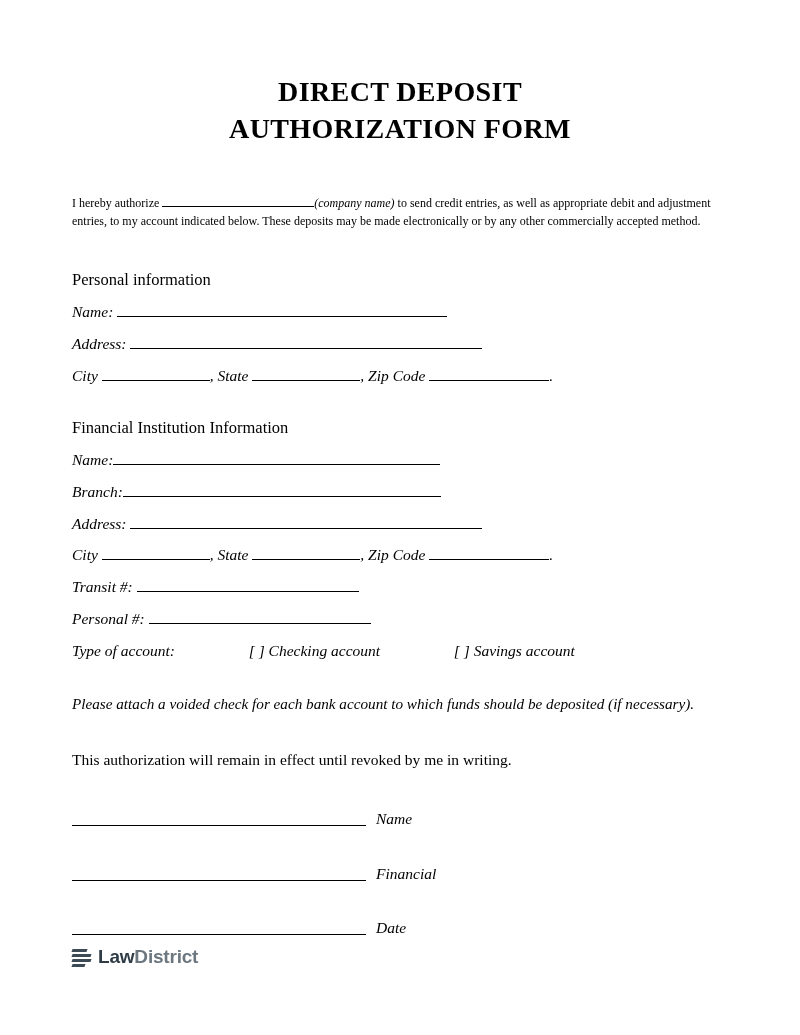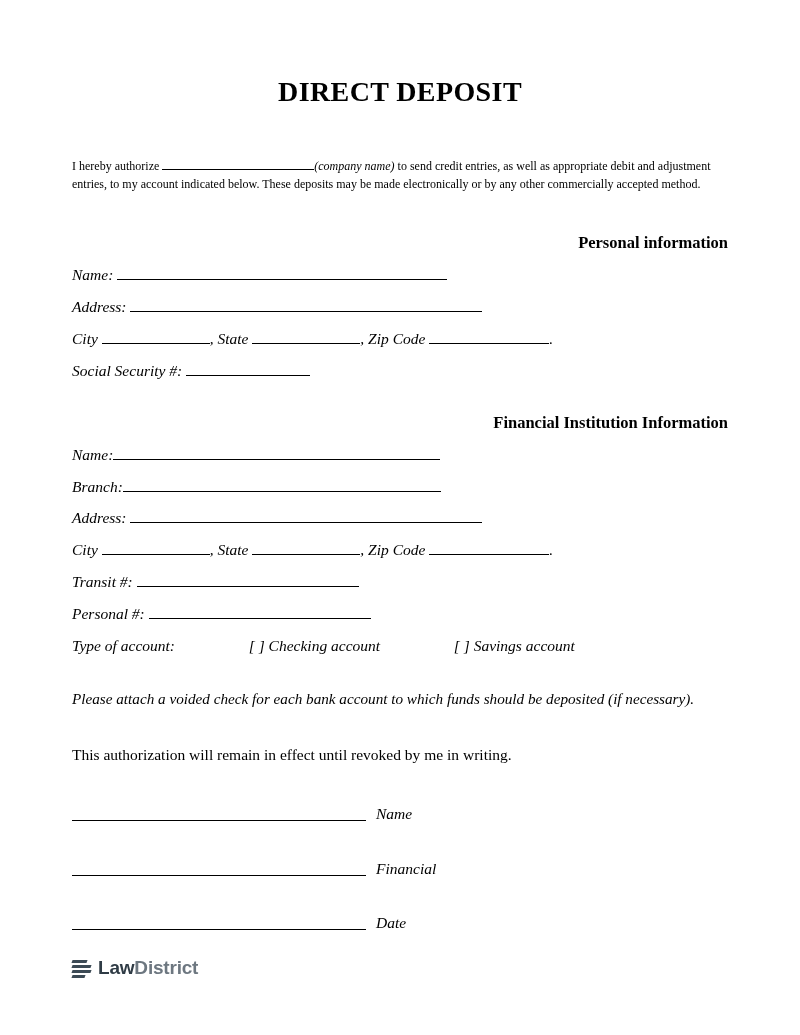--- a/index.html
+++ b/index.html
@@ -42,23 +42,22 @@
   }
   .blank-inline {
     display: inline-block;
     border-bottom: 1px solid #000;
     height: 0.95em;
     vertical-align: baseline;
   }
   .ital { font-style: italic; }
   h2.section {
     font-size: 16.5px;
-    font-weight: bold;
+    font-weight: normal;
     margin: 12px 0 12px 0;
-    text-align: right;
   }
   .section-block { margin-bottom: 32px; }
   .frow {
     font-size: 15.5px;
     line-height: 1.28;
     margin-bottom: 12px;
     white-space: nowrap;
     font-style: italic;
   }
   .lbl { }
@@ -88,21 +87,21 @@
   }
   .siglabel {
     font-style: italic;
     margin-left: 10px;
     line-height: 1;
   }
   .checkbox-gap { display: inline-block; width: 66px; }
   .brand {
     position: absolute;
     left: 72px;
-    bottom: 56px;
+    bottom: 67px;
     display: flex;
     align-items: center;
     font-family: "Liberation Sans", sans-serif;
   }
   .brand-mark {
     width: 19px;
     height: 19px;
     margin-right: 7px;
     position: relative;
     display: inline-block;
@@ -128,20 +127,21 @@
   }
   .brand-text .light { color: #6d7780; font-weight: bold; }
 </style>
 </head>
 <body>
 
 <div class="page">
 
   <div class="title-block">
     <div class="title-line">DIRECT DEPOSIT</div>
+    <div class="title-line">AUTHORIZATION FORM</div>
   </div>
 
   <p class="intro"><span>I hereby authorize </span><span class="blank-inline" style="width:152px"></span><span class="ital">(company name)</span><span> to send credit entries, as well as appropriate debit and adjustment entries, to my account indicated below. These deposits may be made electronically or by any other commercially accepted method.</span></p>
 
   <div class="section-block">
     <h2 class="section">Personal information</h2>
 
     <div class="frow">
       <span class="lbl">Name:</span>
       <span class="u" style="width:330px"></span>
@@ -154,24 +154,20 @@
 
     <div class="frow">
       <span class="lbl">City</span>
       <span class="u" style="width:108px"></span><span>,</span>
       <span class="lbl">State</span>
       <span class="u" style="width:108px"></span><span>,</span>
       <span class="lbl">Zip Code</span>
       <span class="u" style="width:120px"></span><span>.</span>
     </div>
 
-    <div class="frow">
-      <span class="lbl">Social Security #:</span>
-      <span class="u" style="width:124px"></span>
-    </div>
   </div>
 
   <div class="section-block">
     <h2 class="section">Financial Institution Information</h2>
 
     <div class="frow">
       <span class="lbl">Name:</span><span class="u" style="width:327px"></span>
     </div>
 
     <div class="frow">

